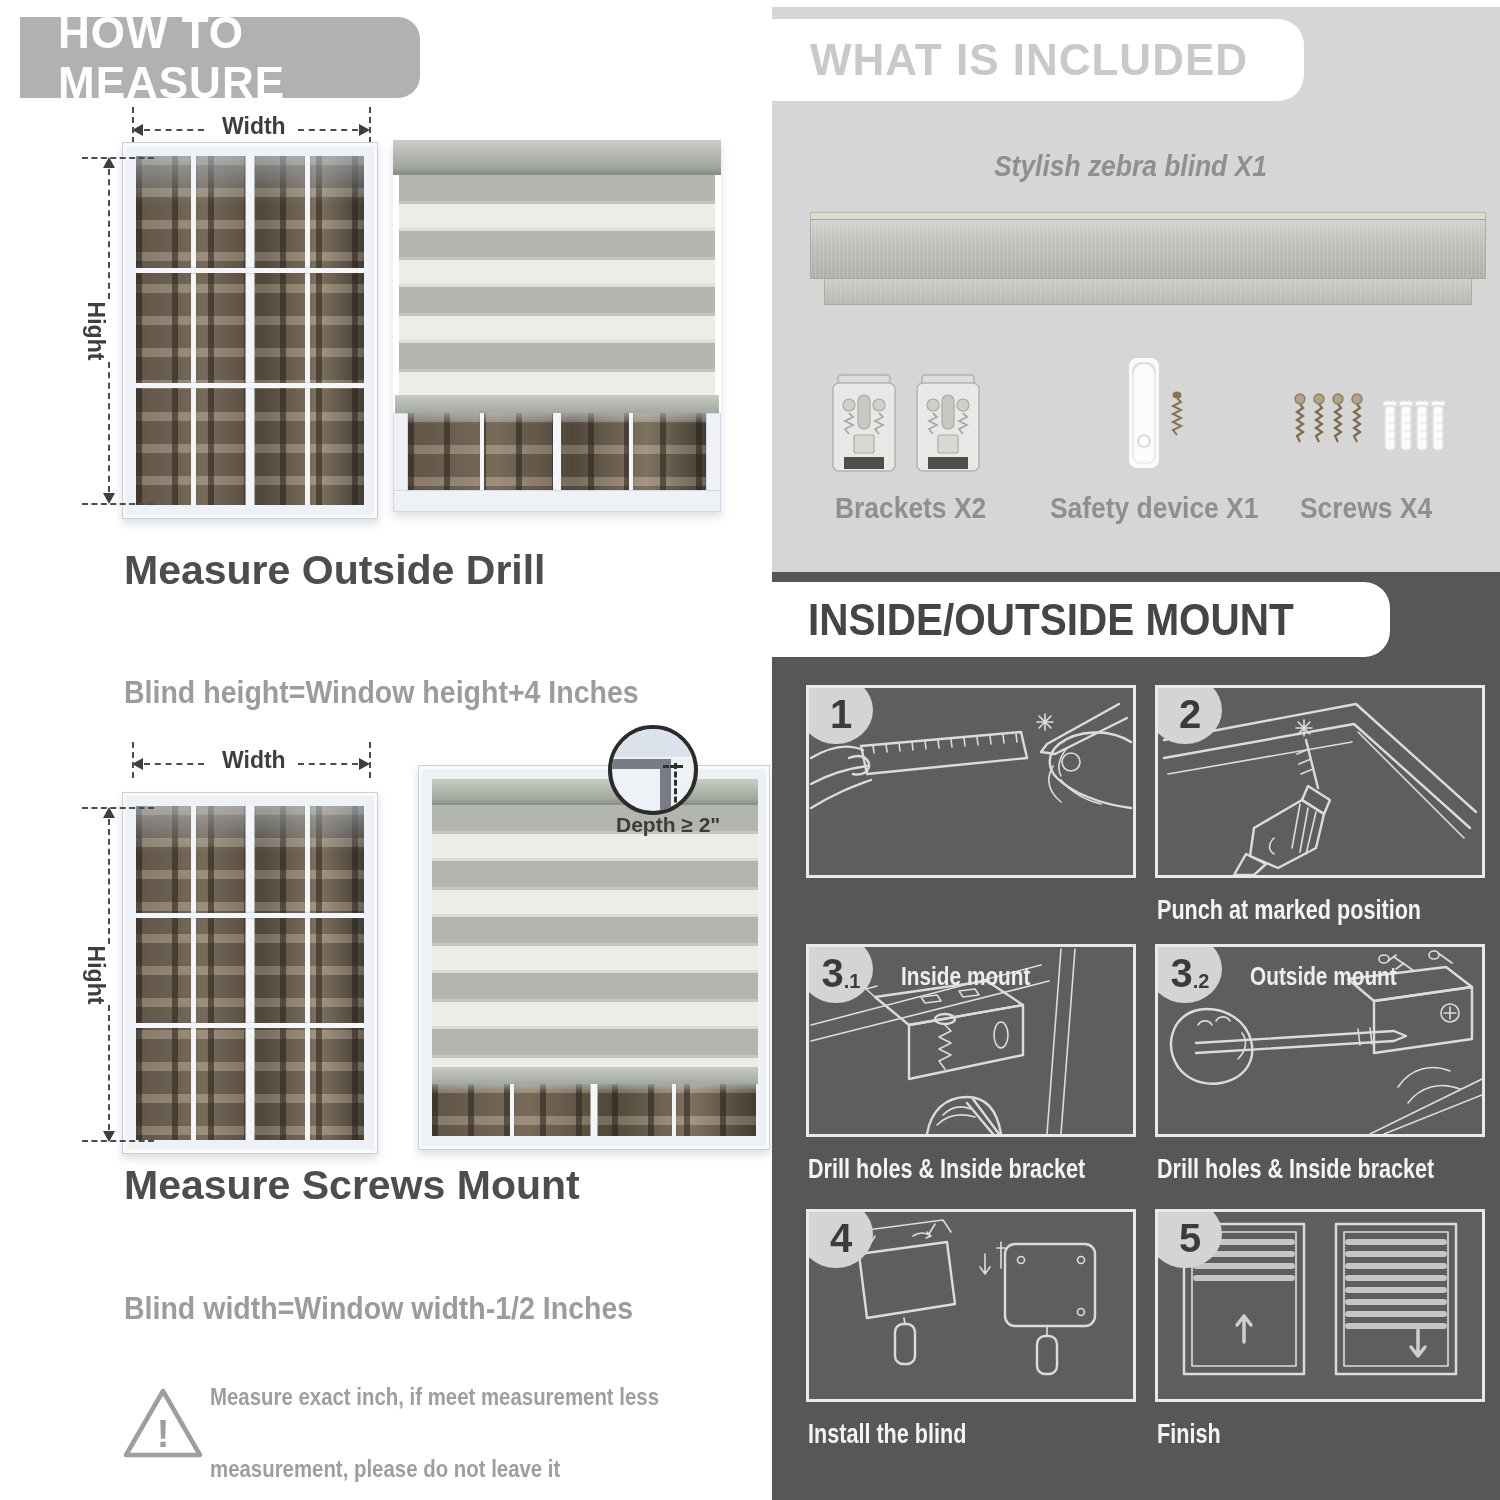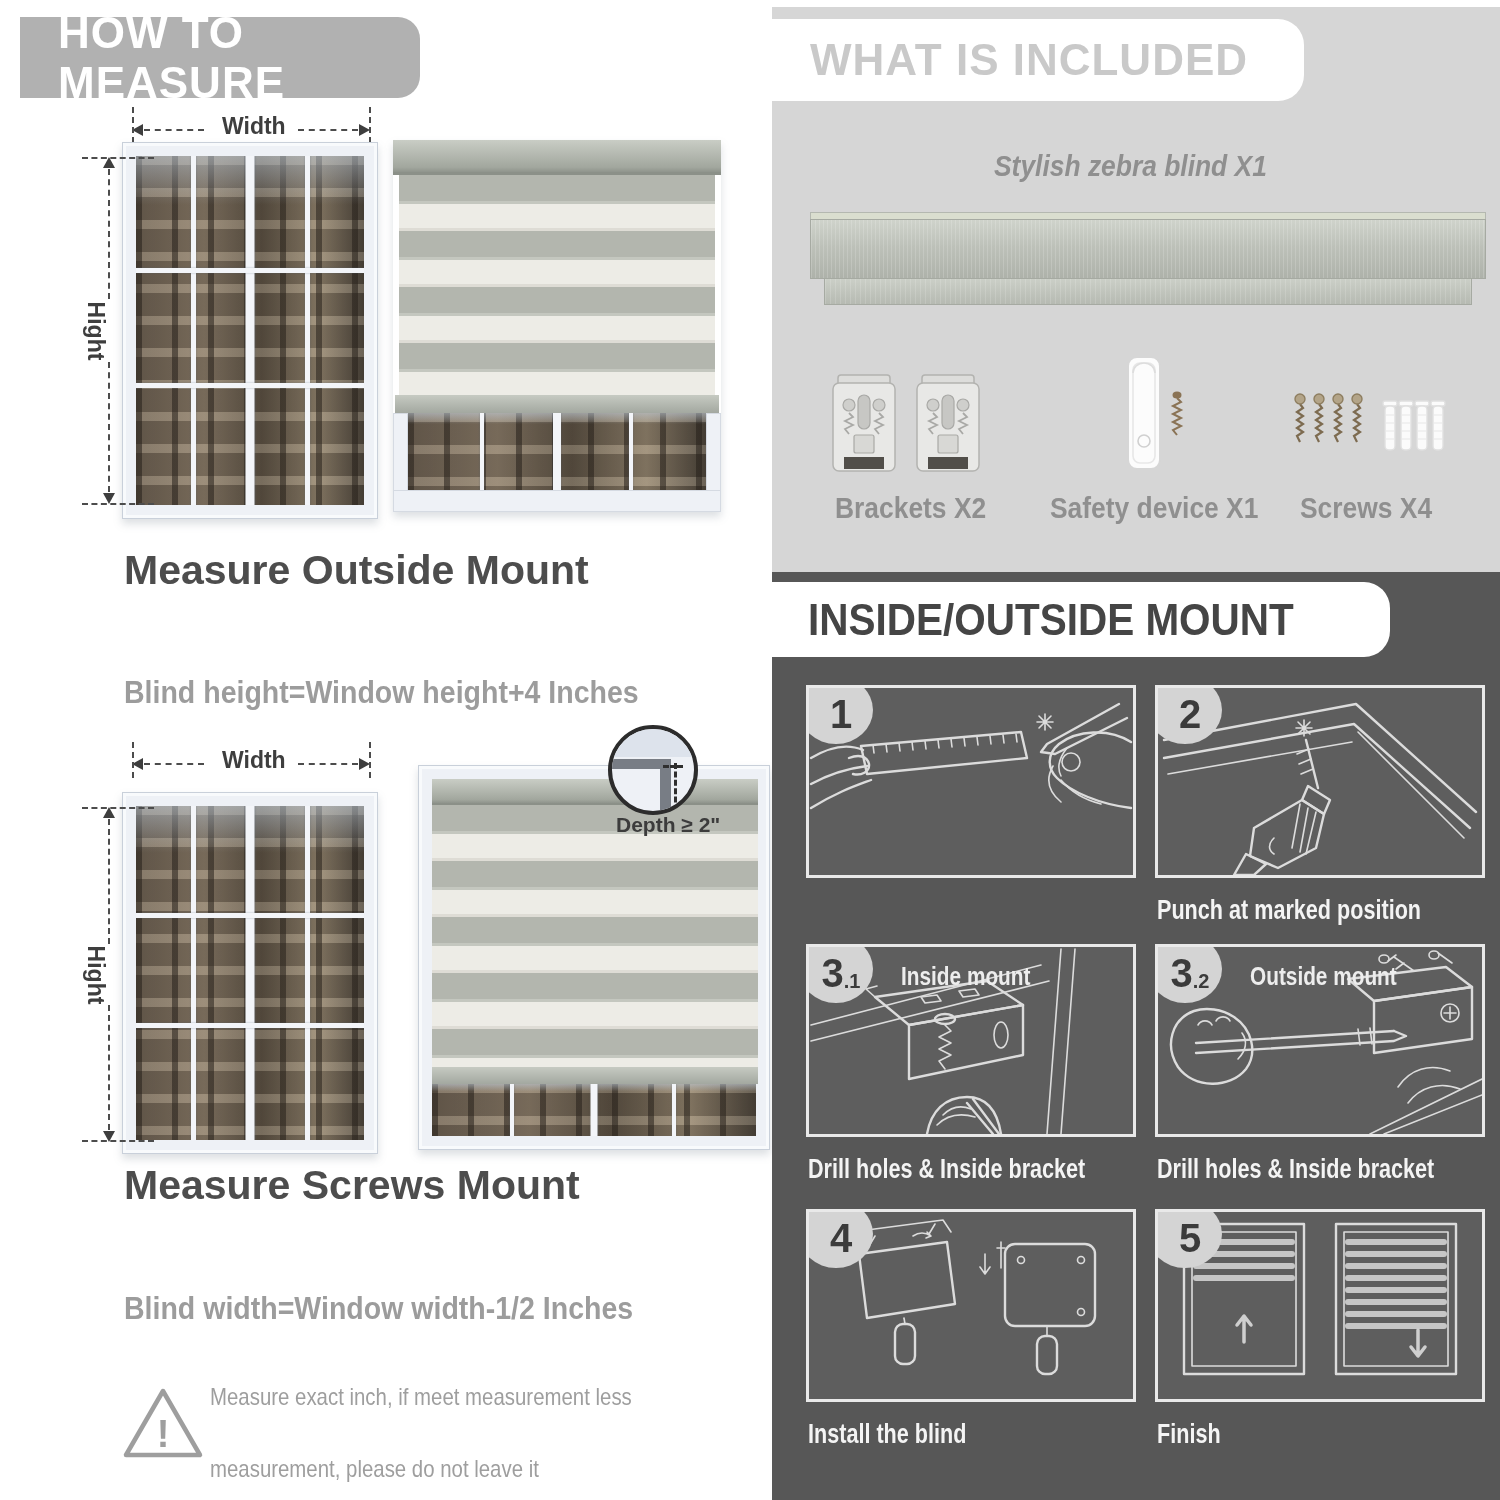--- a/index.html
+++ b/index.html
@@ -46,21 +46,21 @@
   .ah { width:0; height:0; position:absolute; }
   .ah.left  { border-top:6px solid transparent; border-bottom:6px solid transparent; border-right:11px solid #3e3e3e; }
   .ah.right { border-top:6px solid transparent; border-bottom:6px solid transparent; border-left:11px solid #3e3e3e; }
   .ah.up    { border-left:6px solid transparent; border-right:6px solid transparent; border-bottom:11px solid #3e3e3e; }
   .ah.down  { border-left:6px solid transparent; border-right:6px solid transparent; border-top:11px solid #3e3e3e; }
   .dim-label { color:#3e3e3e; font-size:23px; font-weight:bold; background:#ffffff; padding:0 8px; }
 
   .mag { border-radius:50%; border:4px solid #2c2c2c; background:#eef1f6; overflow:hidden; }
   .depth-label { color:#3c3c3c; font-size:21px; font-weight:bold; }
 
-  .warn-note { color:#9e9e9e; font-size:24px; font-weight:400; line-height:36px; }
+  .warn-note { color:#9e9e9e; font-size:24px; font-weight:700; line-height:36px; }
 
   
   .right-top { left:752px; top:0; width:748px; height:565px; background:#d6d6d6; }
   .hdr-included { position:absolute; left:0; top:12px; width:532px; height:82px; background:#ffffff;
     border-radius:0 26px 26px 0; display:flex; align-items:center; padding-left:38px;
     color:#c9c9c9; font-size:44px; font-weight:bold; letter-spacing:1px; }
   .blind-label { color:#8f8f8f; font-size:30px; font-weight:bold; }
   .item-label { color:#8f8f8f; font-size:30px; font-weight:bold; }
 
   .rail-top  { position:absolute; left:38px; top:205px; width:676px; height:8px; background:#dadecf; border:1px solid #b4b8b0; border-bottom:none; }
@@ -139,21 +139,21 @@
     <div class="whitebar" style="left:313px; top:273px; width:15px; height:79px;"></div>
     <div class="winphoto" style="left:15px; right:15px; top:273px; bottom:20px;">
       <div class="mull" style="left:50%; top:0; bottom:0; width:8px; transform:translateX(-50%);"></div>
       <div class="mull" style="left:24%; top:0; bottom:0; width:4px;"></div>
       <div class="mull" style="left:74%; top:0; bottom:0; width:4px;"></div>
     </div>
     <div class="whitebar" style="left:0; top:350px; width:328px; height:22px;"></div>
   </div>
 
   <div class="abs h2-dark nowrap" style="left:104px; top:540px;">
-    <span>Measure Outside Mount</span>
+    <span>Measure Outside Drill</span>
   </div>
   <div class="abs line-gray nowrap" style="left:104px; top:668px;">
     <span class="cx92">Blind height=Window height+4 Inches</span>
   </div>
 
   <div class="abs" style="left:112px; top:750px; width:238px; height:14px;">
     <div class="ah left" style="left:0; top:1px;"></div>
     <div class="ah right" style="right:0; top:1px;"></div>
     <div class="abs dash-h" style="left:12px; top:6px; width:60px;"></div>
     <div class="abs dash-h" style="right:12px; top:6px; width:60px;"></div>

